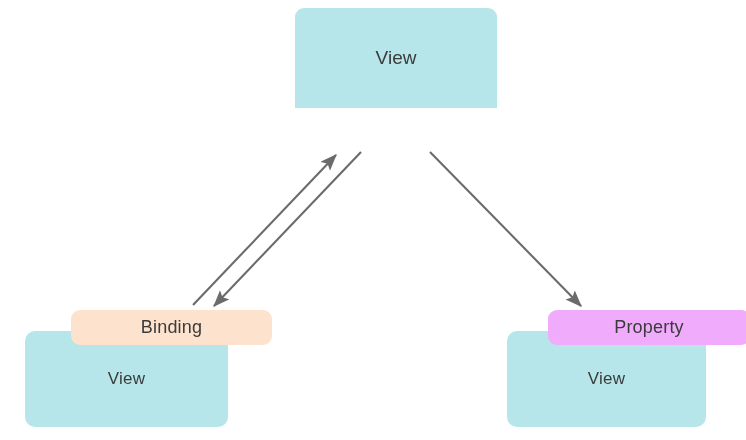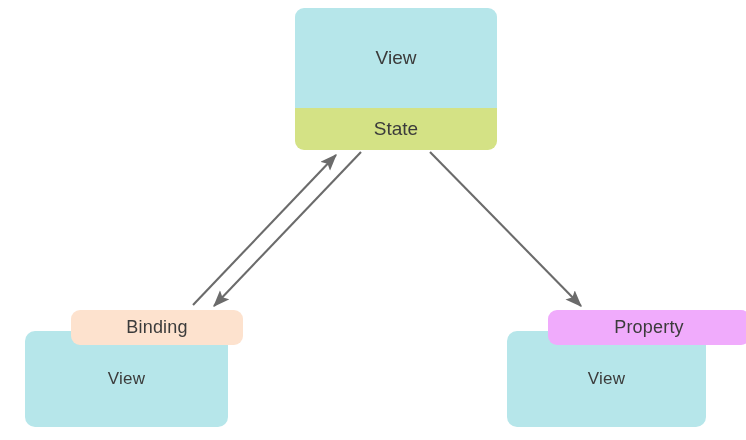--- a/index.html
+++ b/index.html
@@ -56,21 +56,21 @@
   
   #bl-view {
     left: 10px; top: 331px;
     width: 203px; height: 96px;
     background: #b6e6ea;
     border-radius: 10px;
     font-size: 17px;
   }
   #bl-binding {
     left: 56px; top: 310px;
-    width: 172px; height: 35px;
+    width: 201px; height: 35px;
     background: #fde2ce;
     border-radius: 9px;
     font-size: 18px;
   }
   
   #br-view {
     left: 492px; top: 331px;
     width: 199px; height: 96px;
     background: #b6e6ea;
     border-radius: 10px;
@@ -106,23 +106,20 @@
 
     <line x1="346" y1="152" x2="199" y2="306" stroke="#6b6b6b" stroke-width="2.1" marker-end="url(#arrowhead)"></line>
 
     <line x1="415" y1="152" x2="566" y2="306" stroke="#6b6b6b" stroke-width="2.1" marker-end="url(#arrowhead)"></line>
   </svg>
 
   <div id="top-group">
     <div id="top-view">
       <span>View</span>
     </div>
-    <div id="top-state">
-      <span>State</span>
-    </div>
   </div>
 
   <div class="node-box" id="bl-view">
     <span>View</span>
   </div>
   <div class="node-box" id="bl-binding">
     <span>Binding</span>
   </div>
 
   <div class="node-box" id="br-view">

